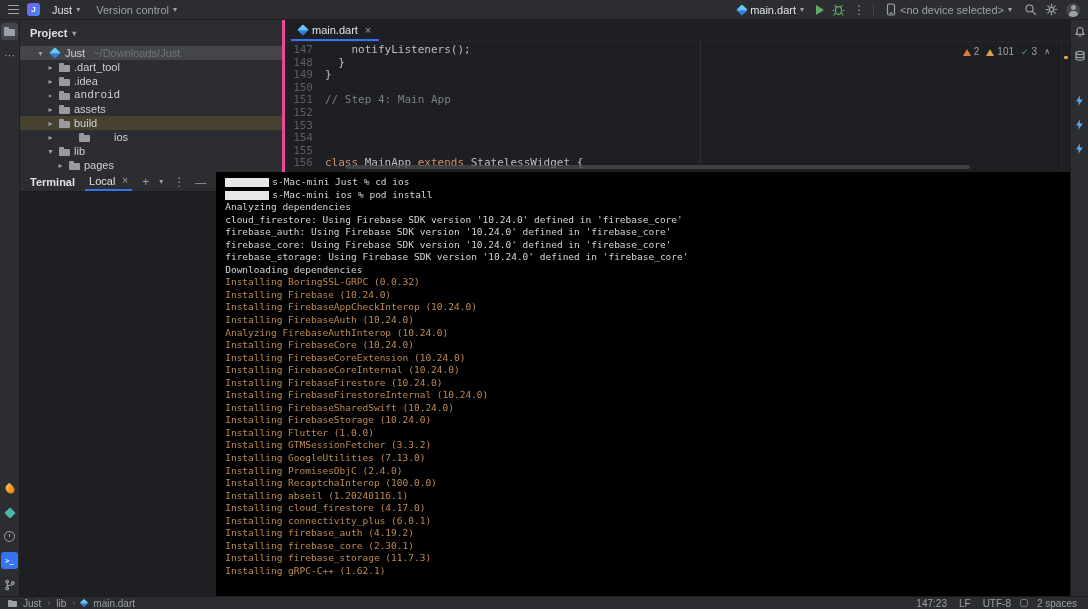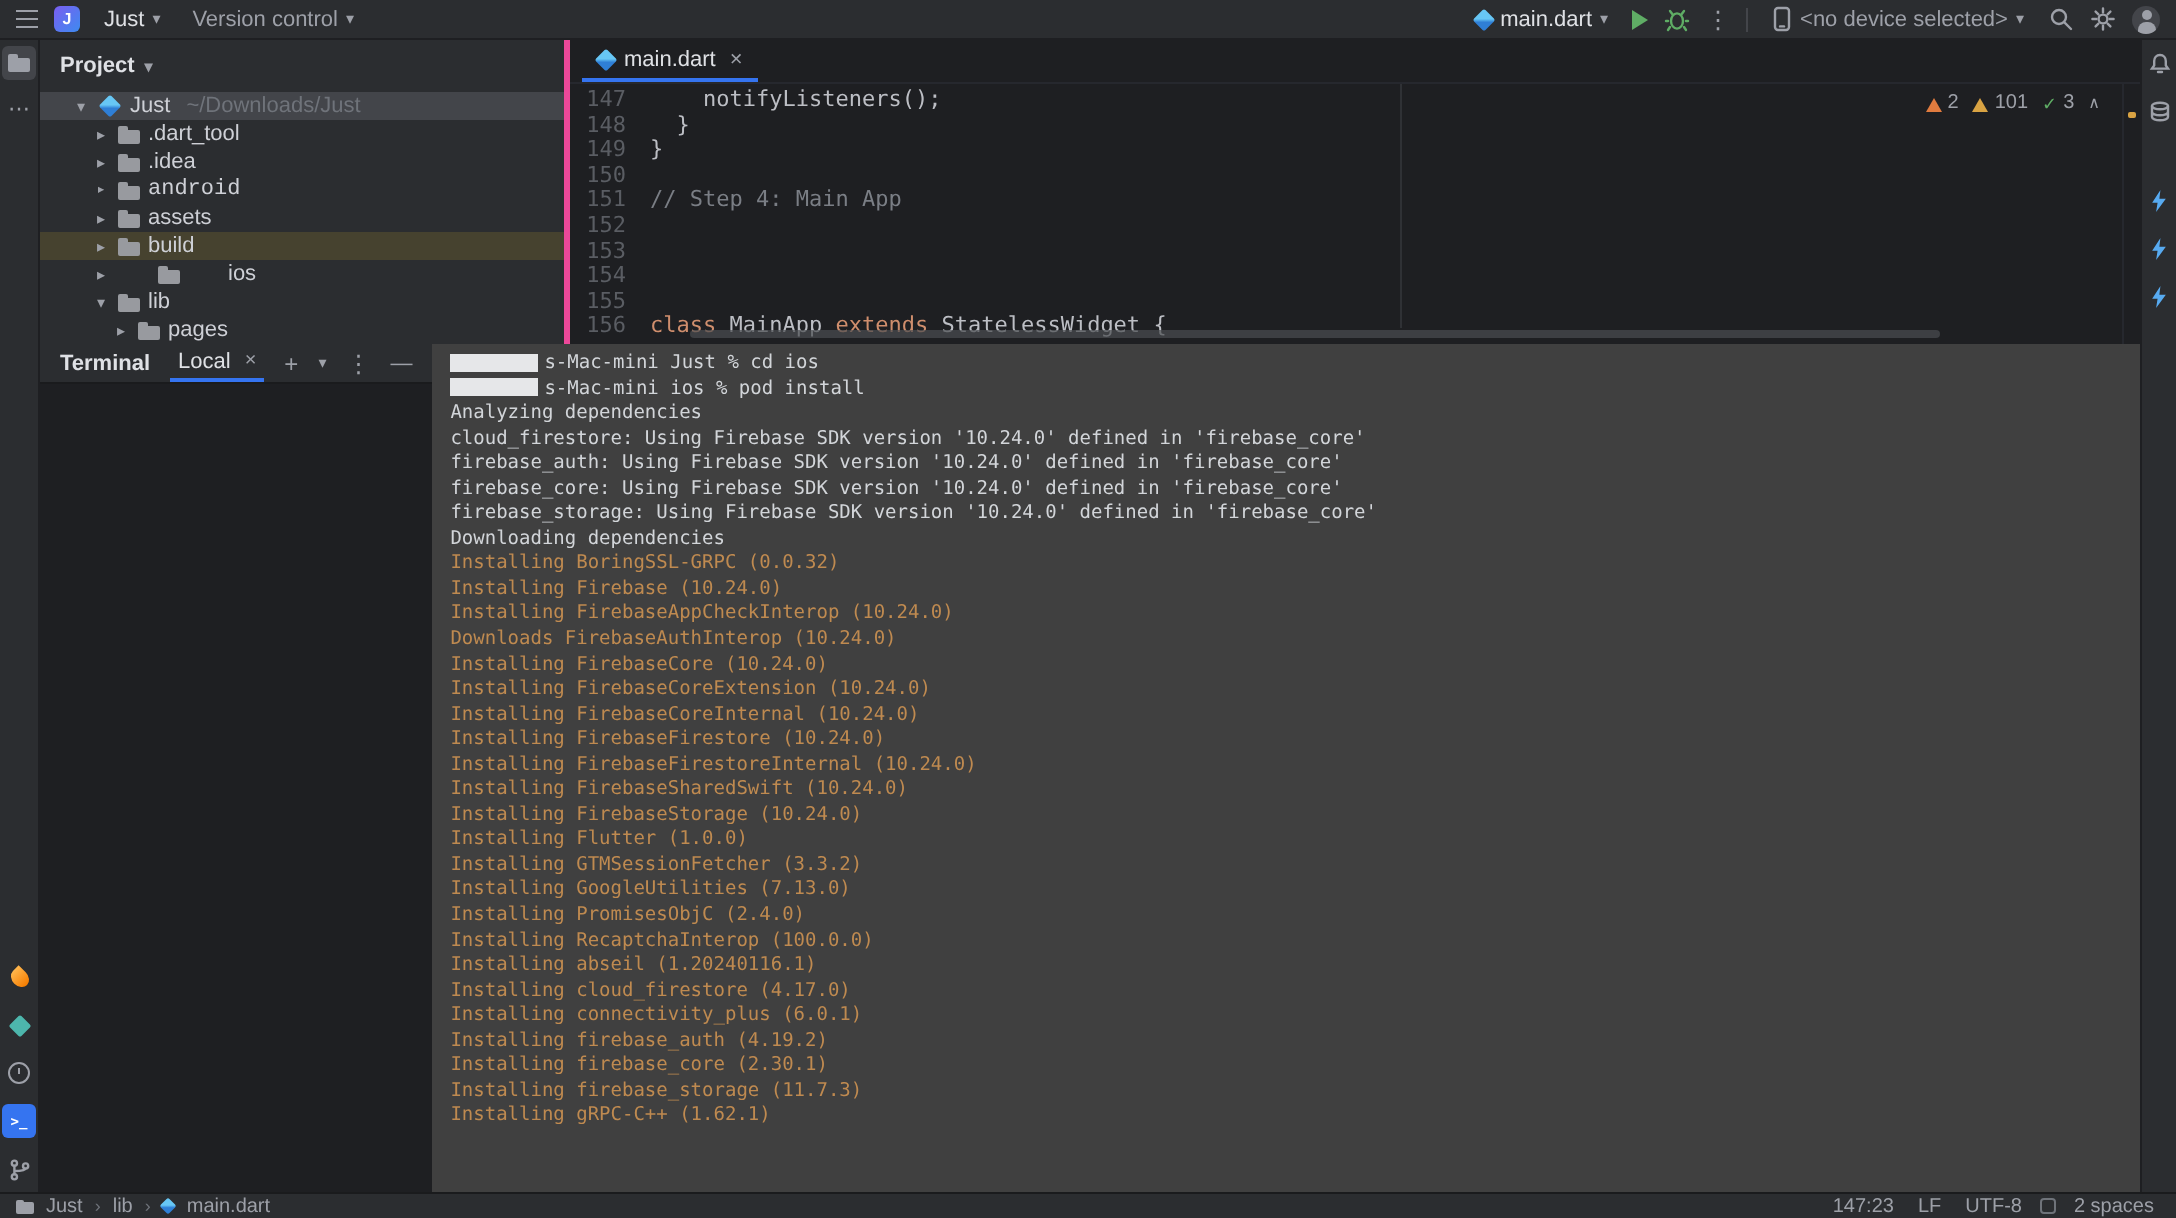--- a/index.html
+++ b/index.html
@@ -91,21 +91,21 @@
   .terminal{height:424px;display:flex;flex-direction:row;min-height:0}
   .term-header{height:20px;background:#2b2d30;border-bottom:1px solid #1a1b1d;display:flex;align-items:center;gap:10px;padding:0 10px;flex:none}
   .term-title{font-weight:bold;color:#dfe1e5}
   .term-tab{display:flex;align-items:center;gap:5px;color:#dfe1e5;height:100%;border-bottom:2px solid #3574f0;padding:0 4px;cursor:pointer}
   .term-tab .tab-close{font-size:10px}
   .term-plus,.term-chev{color:#9da0a8;cursor:pointer}
   .term-plus{font-size:12px}
   .term-chev{font-size:8px}
   .term-actions{margin-left:auto;display:flex;align-items:center;gap:10px;color:#9da0a8}
   .term-min{font-size:11px;cursor:pointer}
-  .term-body{flex:1;background:#404040;padding:4px 0 0 9px;font-family:"DejaVu Sans Mono","Liberation Mono",monospace;font-size:9.5px;line-height:12.55px;overflow:hidden;cursor:text}
+  .term-body{flex:1;background:#000000;padding:4px 0 0 9px;font-family:"DejaVu Sans Mono","Liberation Mono",monospace;font-size:9.5px;line-height:12.55px;overflow:hidden;cursor:text}
   .tline{white-space:pre;color:#d2d5d9}
   .tline.m-inst{color:#bf8a50}
   .tprefix{display:none}
   .tprefix.m-box{display:inline-block;width:44px;height:9px;background:#e6e7e9;margin-right:3px;vertical-align:middle}
 
   
   .statusbar{height:13px;background:#2b2d30;border-top:1px solid #1a1b1d;display:flex;align-items:center;justify-content:space-between;padding:0 8px;font-size:10px;color:#9da0a8}
   .sb-group{display:flex;align-items:center;gap:6px;height:100%}
   .crumb{cursor:pointer}
   .crumb-sep{color:#6f737a;font-size:9px}
@@ -391,22 +391,23 @@
           <div class="tline m-out"><span>firebase_storage: Using Firebase SDK version '10.24.0' defined in 'firebase_core'</span></div>
 
           <div class="tline m-out"><span>Downloading dependencies</span></div>
 
           <div class="tline m-inst"><span>Installing BoringSSL-GRPC (0.0.32)</span></div>
 
           <div class="tline m-inst"><span>Installing Firebase (10.24.0)</span></div>
 
           <div class="tline m-inst"><span>Installing FirebaseAppCheckInterop (10.24.0)</span></div>
 
-
-          <div class="tline m-inst"><span>Downloads FirebaseAuthInterop (10.24.0)</span></div>
+          <div class="tline m-inst"><span>Installing FirebaseAuth (10.24.0)</span></div>
+
+          <div class="tline m-inst"><span>Analyzing FirebaseAuthInterop (10.24.0)</span></div>
 
           <div class="tline m-inst"><span>Installing FirebaseCore (10.24.0)</span></div>
 
           <div class="tline m-inst"><span>Installing FirebaseCoreExtension (10.24.0)</span></div>
 
           <div class="tline m-inst"><span>Installing FirebaseCoreInternal (10.24.0)</span></div>
 
           <div class="tline m-inst"><span>Installing FirebaseFirestore (10.24.0)</span></div>
 
           <div class="tline m-inst"><span>Installing FirebaseFirestoreInternal (10.24.0)</span></div>

